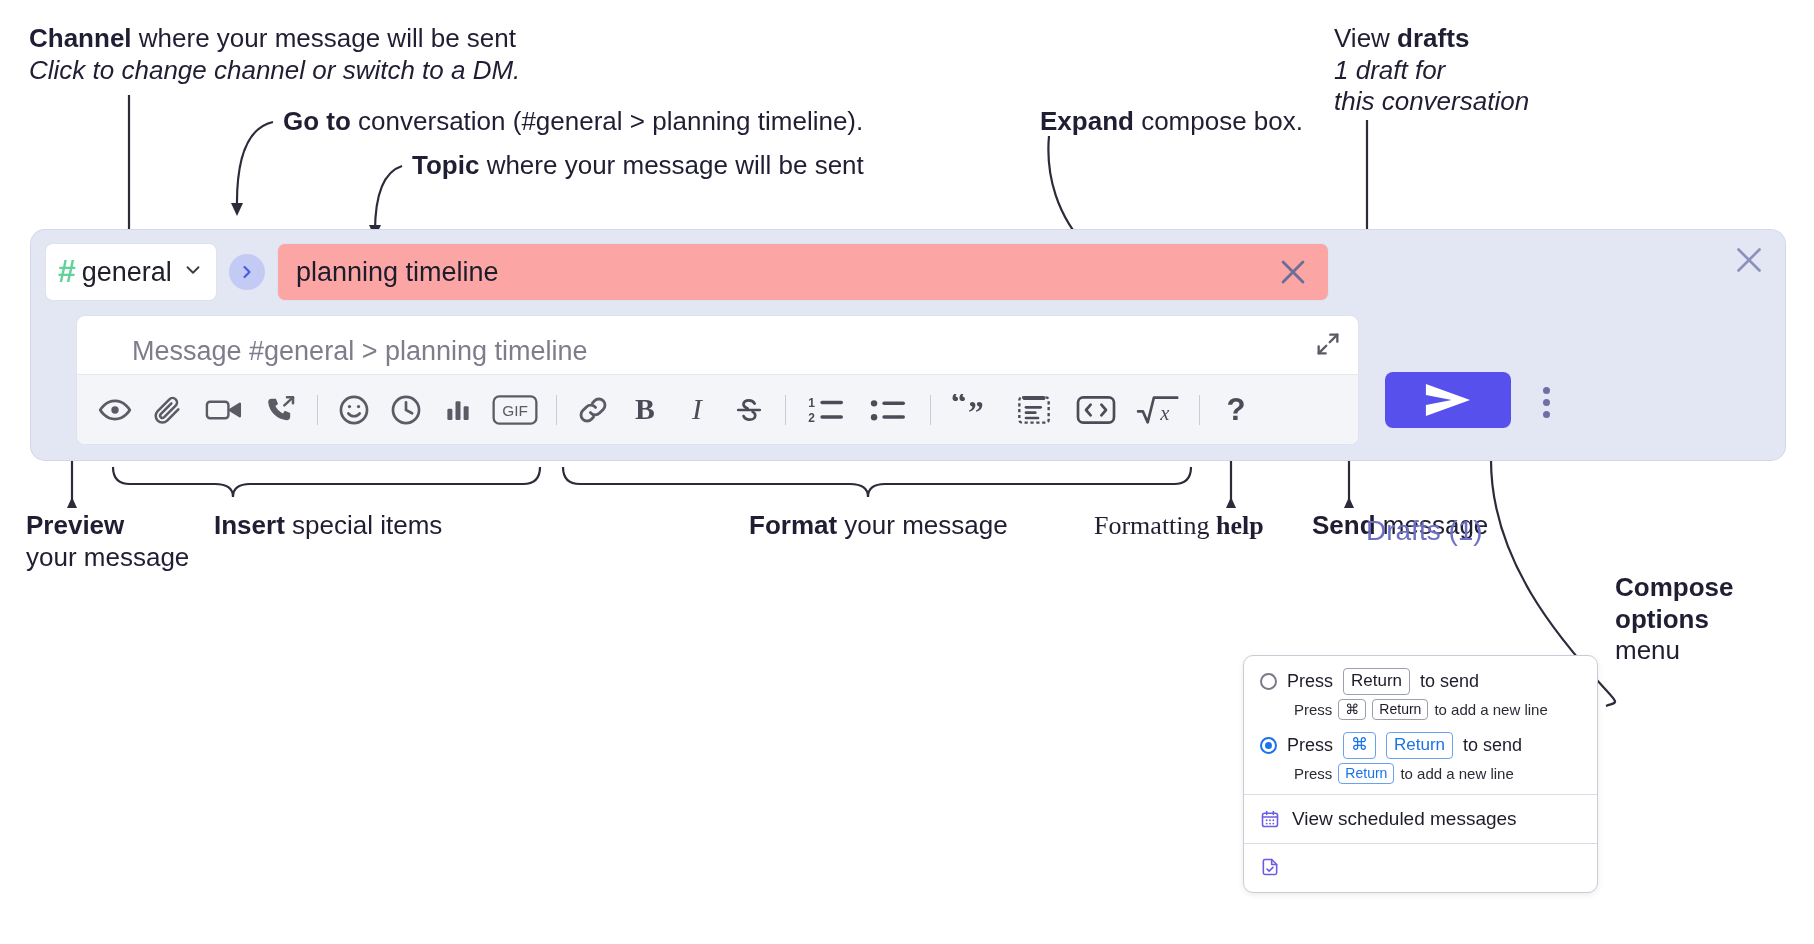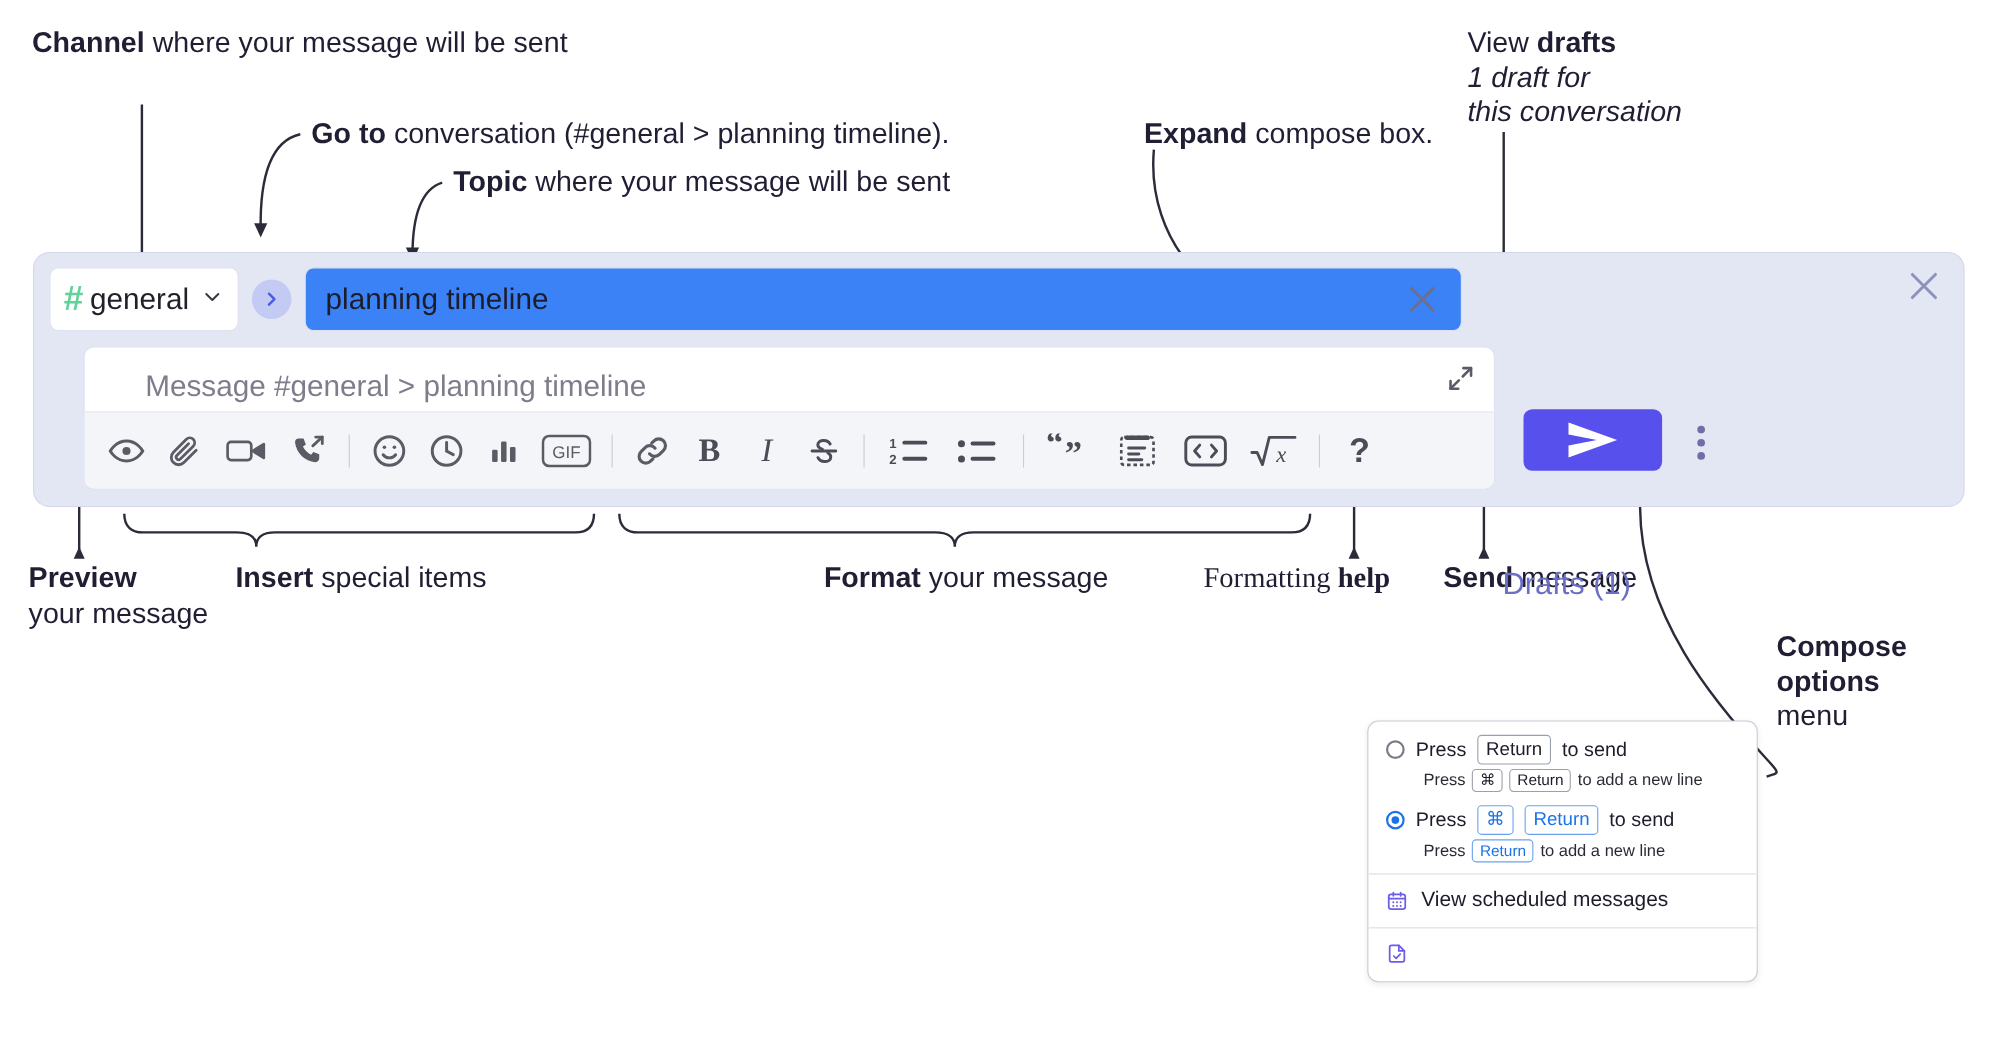--- a/index.html
+++ b/index.html
@@ -34,21 +34,21 @@
   }
   #channel-chip .hash { color:#5fd39a; font-size:32px; font-weight:700; line-height:1; margin-top:-2px;}
   #channel-chip .cname { font-size:27px; color:#20202a; }
   #channel-chip .chev { margin-left:auto; color:#3a3a46; }
   #goto-btn {
     width:36px; height:36px; border-radius:50%; background:#c3cbf4;
     display:flex; align-items:center; justify-content:center;
     margin:0 12px;
   }
   #topic-field {
-    width:1052px; height:58px; background:#3b82f6; border:1px solid #dfe2ef; border-radius:8px;
+    width:1052px; height:58px; background:#fca5a5; border:1px solid #dfe2ef; border-radius:8px;
     display:flex; align-items:center; padding:0 18px;
   }
   #topic-field .tval { font-size:27px; color:#1d1c2b; }
   #topic-clear { margin-left:auto; display:flex; }
 
   #editor-wrap {
     position:absolute; left:45px; top:85px; width:1283px; height:130px;
     background:#ffffff; border:1px solid #dfe2ef; border-radius:9px;
     overflow:hidden;
   }
@@ -94,20 +94,21 @@
   .menu-item { display:flex; align-items:center; gap:12px; padding:9px 16px; font-size:19px; }
   .menu-item .mi-ico { width:20px; height:20px; flex:none; color:#6b5ce7; }
 
   
 </style>
 </head>
 <body>
 
 <div class="anno" style="left:29px; top:23px;">
   <span><b>Channel</b><span> where your message will be sent</span></span><br>
+  <span class="it">Click to change channel or switch to a DM.</span>
 </div>
 
 <div class="anno" style="left:283px; top:106px;">
   <b>Go to</b><span> conversation (#general &gt; planning timeline).</span>
 </div>
 
 <div class="anno" style="left:412px; top:150px;">
   <b>Topic</b><span> where your message will be sent</span>
 </div>
 

